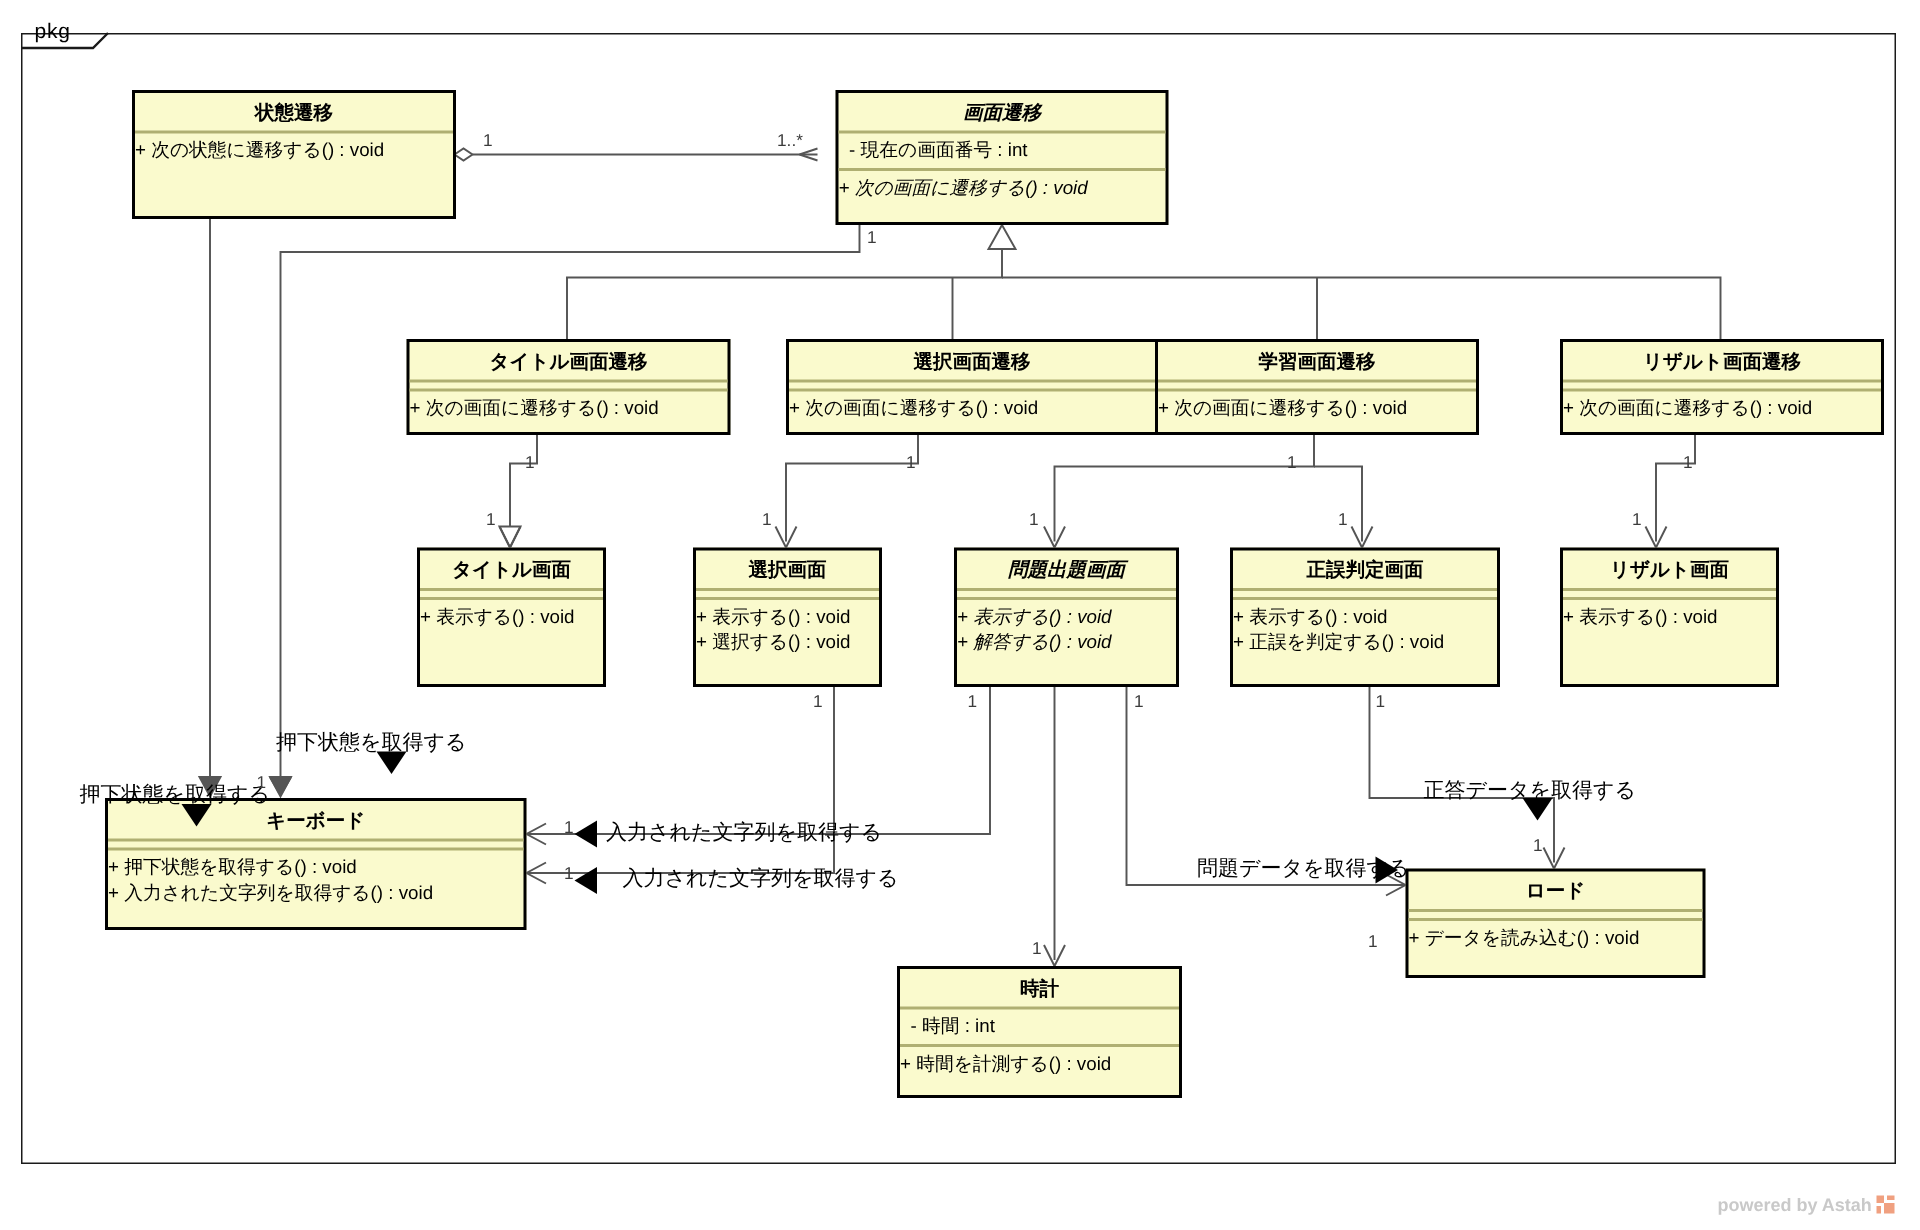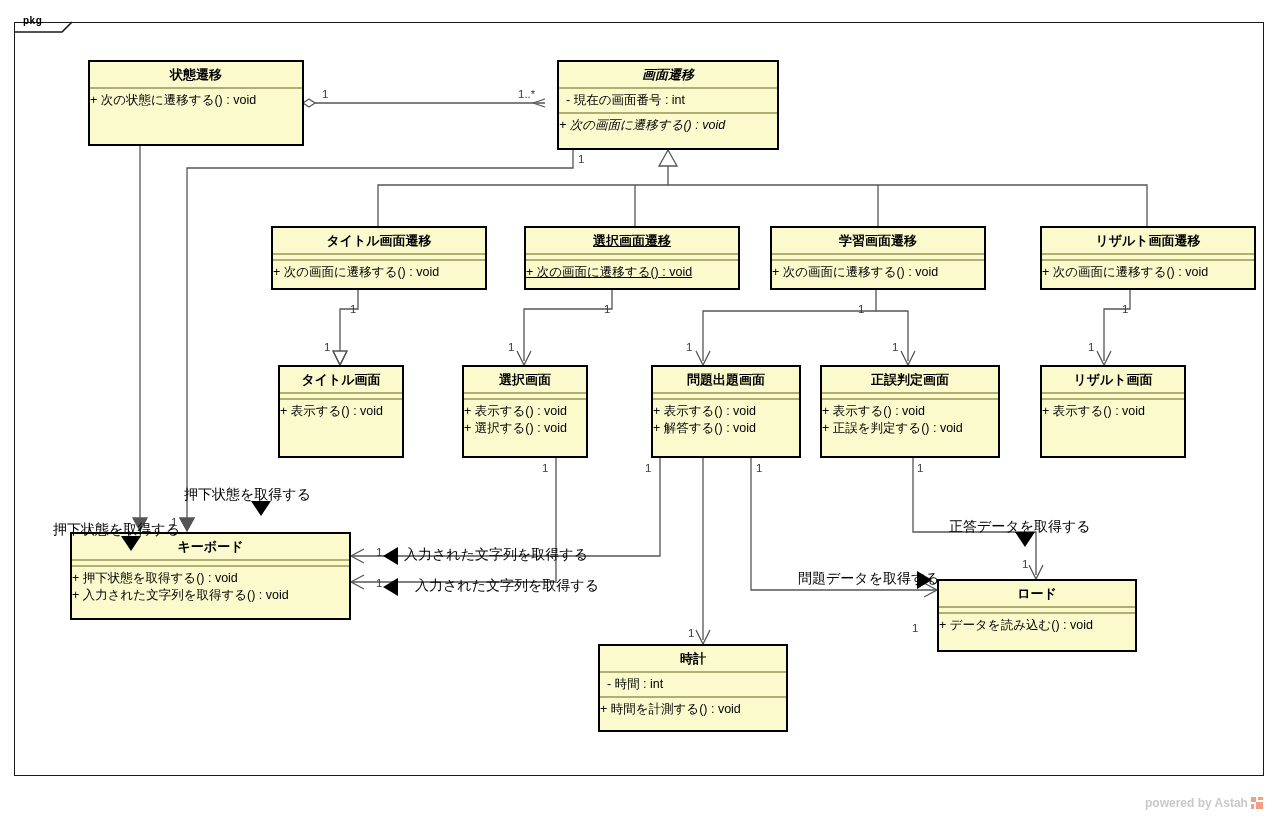--- a/index.html
+++ b/index.html
@@ -9,21 +9,21 @@
     color:#000;
   }
   #stage{position:absolute;left:0;top:0;width:1280px;height:820px;}
   svg.layer{position:absolute;left:0;top:0;width:1280px;height:820px;pointer-events:none;}
 
   
   .pkg-frame{
     position:absolute;border:1.6px solid #1a1a1a;background:transparent;
   }
   .pkg-tab{
-    position:absolute;font-weight:bold;font-size:10px;
+    position:absolute;font-weight:normal;font-size:14px;
     display:flex;align-items:center;padding-left:9px;letter-spacing:.5px;
   }
 
   
   .cls{
     position:absolute;box-sizing:border-box;
     border:2px solid #000;background:#FAFACD;
     display:flex;flex-direction:column;
   }
   .cls .name{
@@ -152,21 +152,21 @@
   </div>
 
   <div class="cls" style="left:271px;top:226px;width:216px;height:64px;">
     <div class="name">タイトル画面遷移</div>
     <div class="attrs empty"></div>
     <div class="ops">
       <div class="row">+ 次の画面に遷移する() : void</div>
     </div>
   </div>
 
-  <div class="cls" style="left:524px;top:226px;width:216px;height:64px;text-decoration:underline;">
+  <div class="cls" style="left:524px;top:226px;width:248px;height:64px;">
     <div class="name">選択画面遷移</div>
     <div class="attrs empty"></div>
     <div class="ops">
       <div class="row">+ 次の画面に遷移する() : void</div>
     </div>
   </div>
 
   <div class="cls" style="left:770px;top:226px;width:216px;height:64px;">
     <div class="name">学習画面遷移</div>
     <div class="attrs empty"></div>
@@ -193,21 +193,21 @@
 
   <div class="cls" style="left:462px;top:365px;width:126px;height:93px;">
     <div class="name">選択画面</div>
     <div class="attrs empty"></div>
     <div class="ops">
       <div class="row">+ 表示する() : void</div>
       <div class="row">+ 選択する() : void</div>
     </div>
   </div>
 
-  <div class="cls" style="left:651px;top:365px;width:150px;height:93px;">
+  <div class="cls" style="left:636px;top:365px;width:150px;height:93px;font-style:italic;">
     <div class="name">問題出題画面</div>
     <div class="attrs empty"></div>
     <div class="ops">
       <div class="row">+ 表示する() : void</div>
       <div class="row">+ 解答する() : void</div>
     </div>
   </div>
 
   <div class="cls" style="left:820px;top:365px;width:180px;height:93px;">
     <div class="name">正誤判定画面</div>

